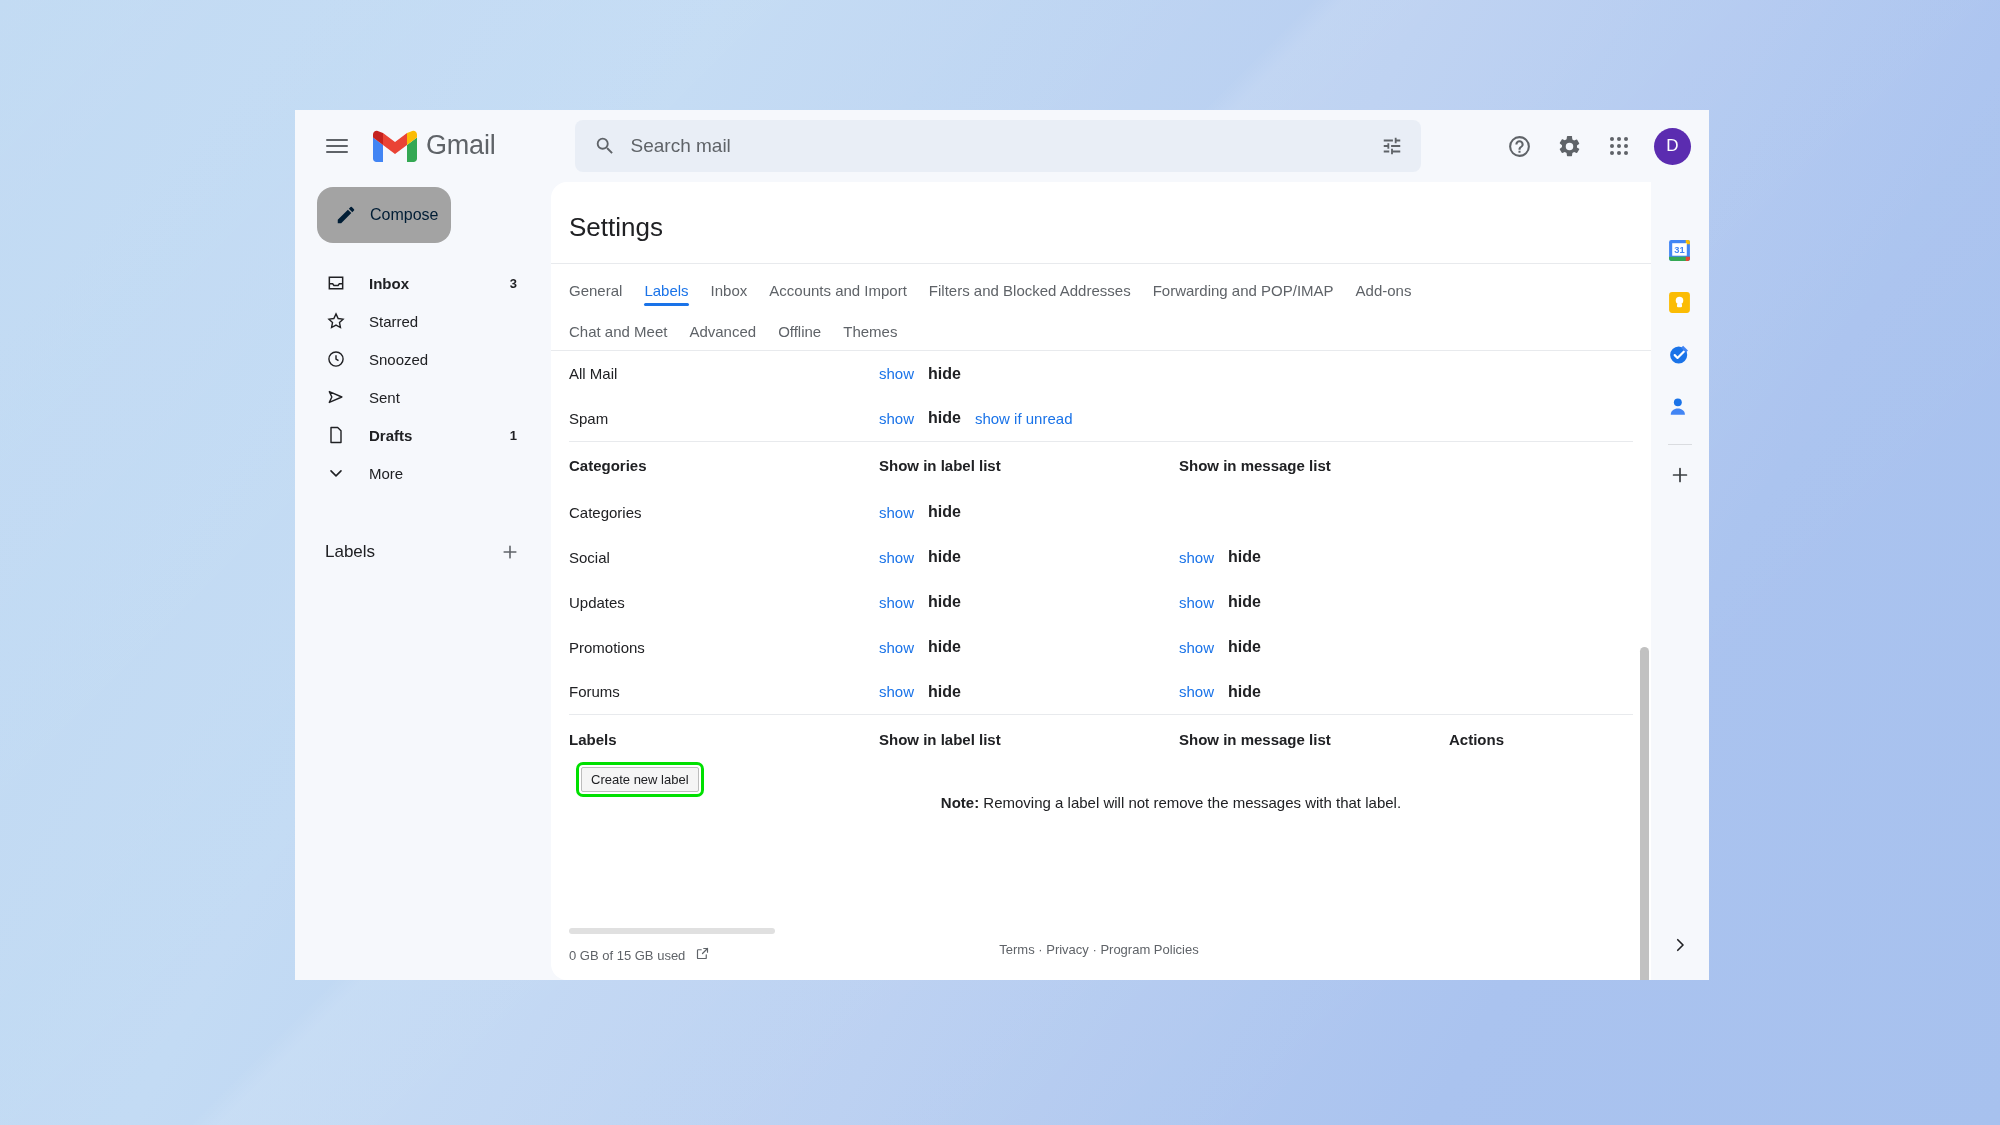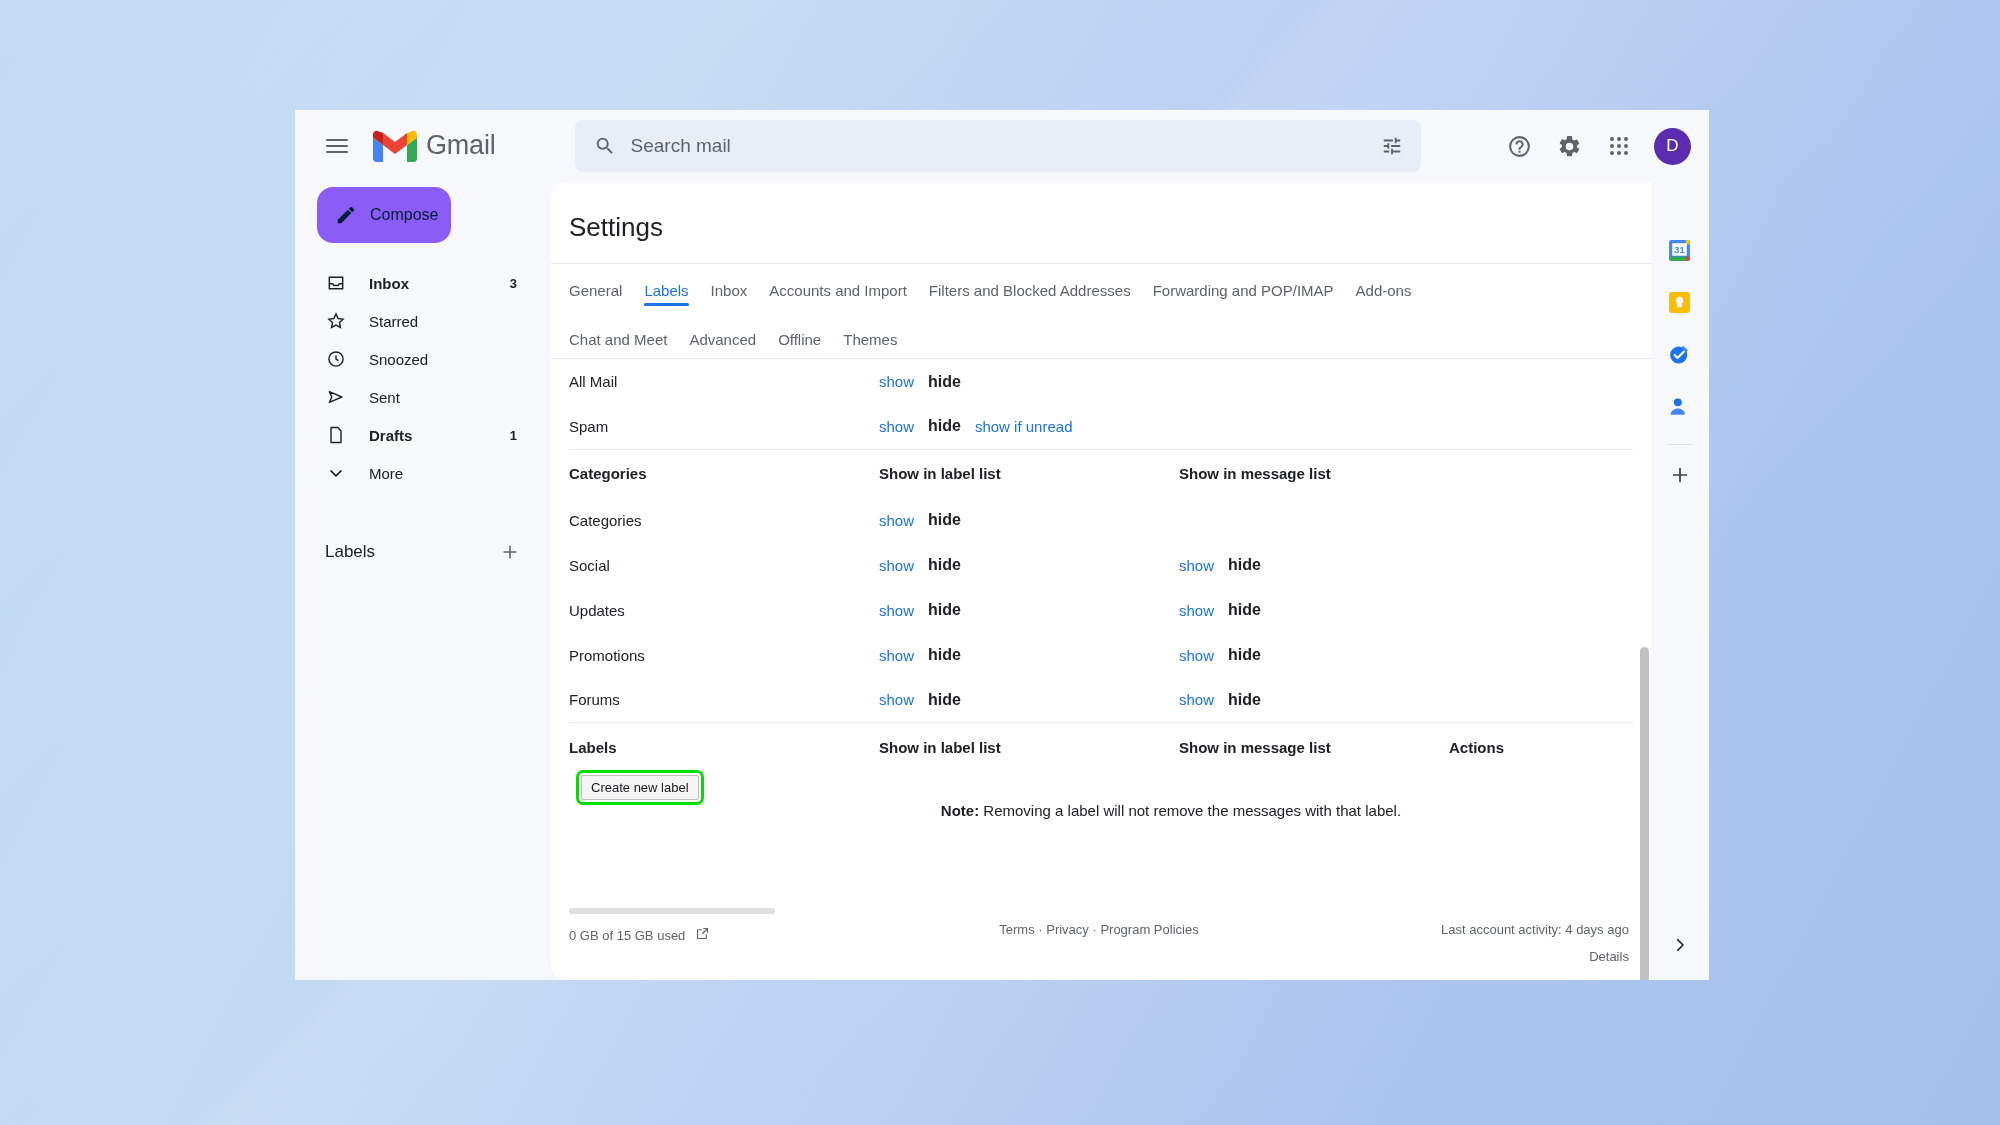--- a/index.html
+++ b/index.html
@@ -105,21 +105,21 @@
   
   .leftnav {
     width: 256px; flex: 0 0 256px;
     background: #f6f8fc;
     padding-top: 0px;
     overflow: hidden;
   }
   .compose-btn {
     margin: 5px 0 0 22px;
     width: 134px; height: 56px;
-    background: #8b5cf6;
+    background: #a3a3a3;
     border-radius: 16px;
     display: flex; align-items: center;
     gap: 13px; padding-left: 18px;
     cursor: pointer; border: none;
     font-family: "Liberation Sans", sans-serif;
   }
   .compose-label { font-size: 16px; color: #001d35; }
   .nav-list { margin-top: 21px; padding-right: 16px; }
   .nav-item {
     height: 38px; display: flex; align-items: center;
@@ -173,21 +173,21 @@
     font-size: 15px; color: #5f6368;
     padding: 6px 0 10px 0;
     margin-right: 22px;
     cursor: pointer; position: relative; white-space: nowrap;
   }
   .tab.active { color: #1a73e8; }
   .tab.active::after {
     content: ""; position: absolute; left: 0; right: 0; bottom: 3px;
     height: 3px; background: #1a73e8; border-radius: 2px;
   }
-  .tabs-row.second { margin-top: 16px; }
+  .tabs-row.second { margin-top: 8px; }
   .tabs-row.second .tab { padding-bottom: 4px; }
 
   
   .scroll-region {
     flex: 1 1 auto; min-height: 0;
     overflow: hidden;
     position: relative;
     padding: 0 18px;
   }
   table.lbl { width: 100%; border-collapse: collapse; table-layout: fixed; }
@@ -618,24 +618,20 @@
                     <path d="M14 4h6v6"></path>
                     <path d="M20 4l-8 8"></path>
                     <path d="M18 14v5a1 1 0 0 1-1 1H5a1 1 0 0 1-1-1V7a1 1 0 0 1 1-1h5"></path>
                   </svg>
               </span>
             </div>
           </div>
           <div class="f-mid">
             <span class="lnk-g">Terms · Privacy · Program Policies</span>
           </div>
-          <div class="f-right">
-            <div class="act">Last account activity: 4 days ago</div>
-            <div class="details">Details</div>
-          </div>
         </div>
 
         <div class="card-scrollbar">
           <div class="thumb"></div>
         </div>
       </div>
 
       <div class="sidepanel">
         <div class="sp-icon">
           <svg width="25" height="25" viewBox="0 0 24 24">

